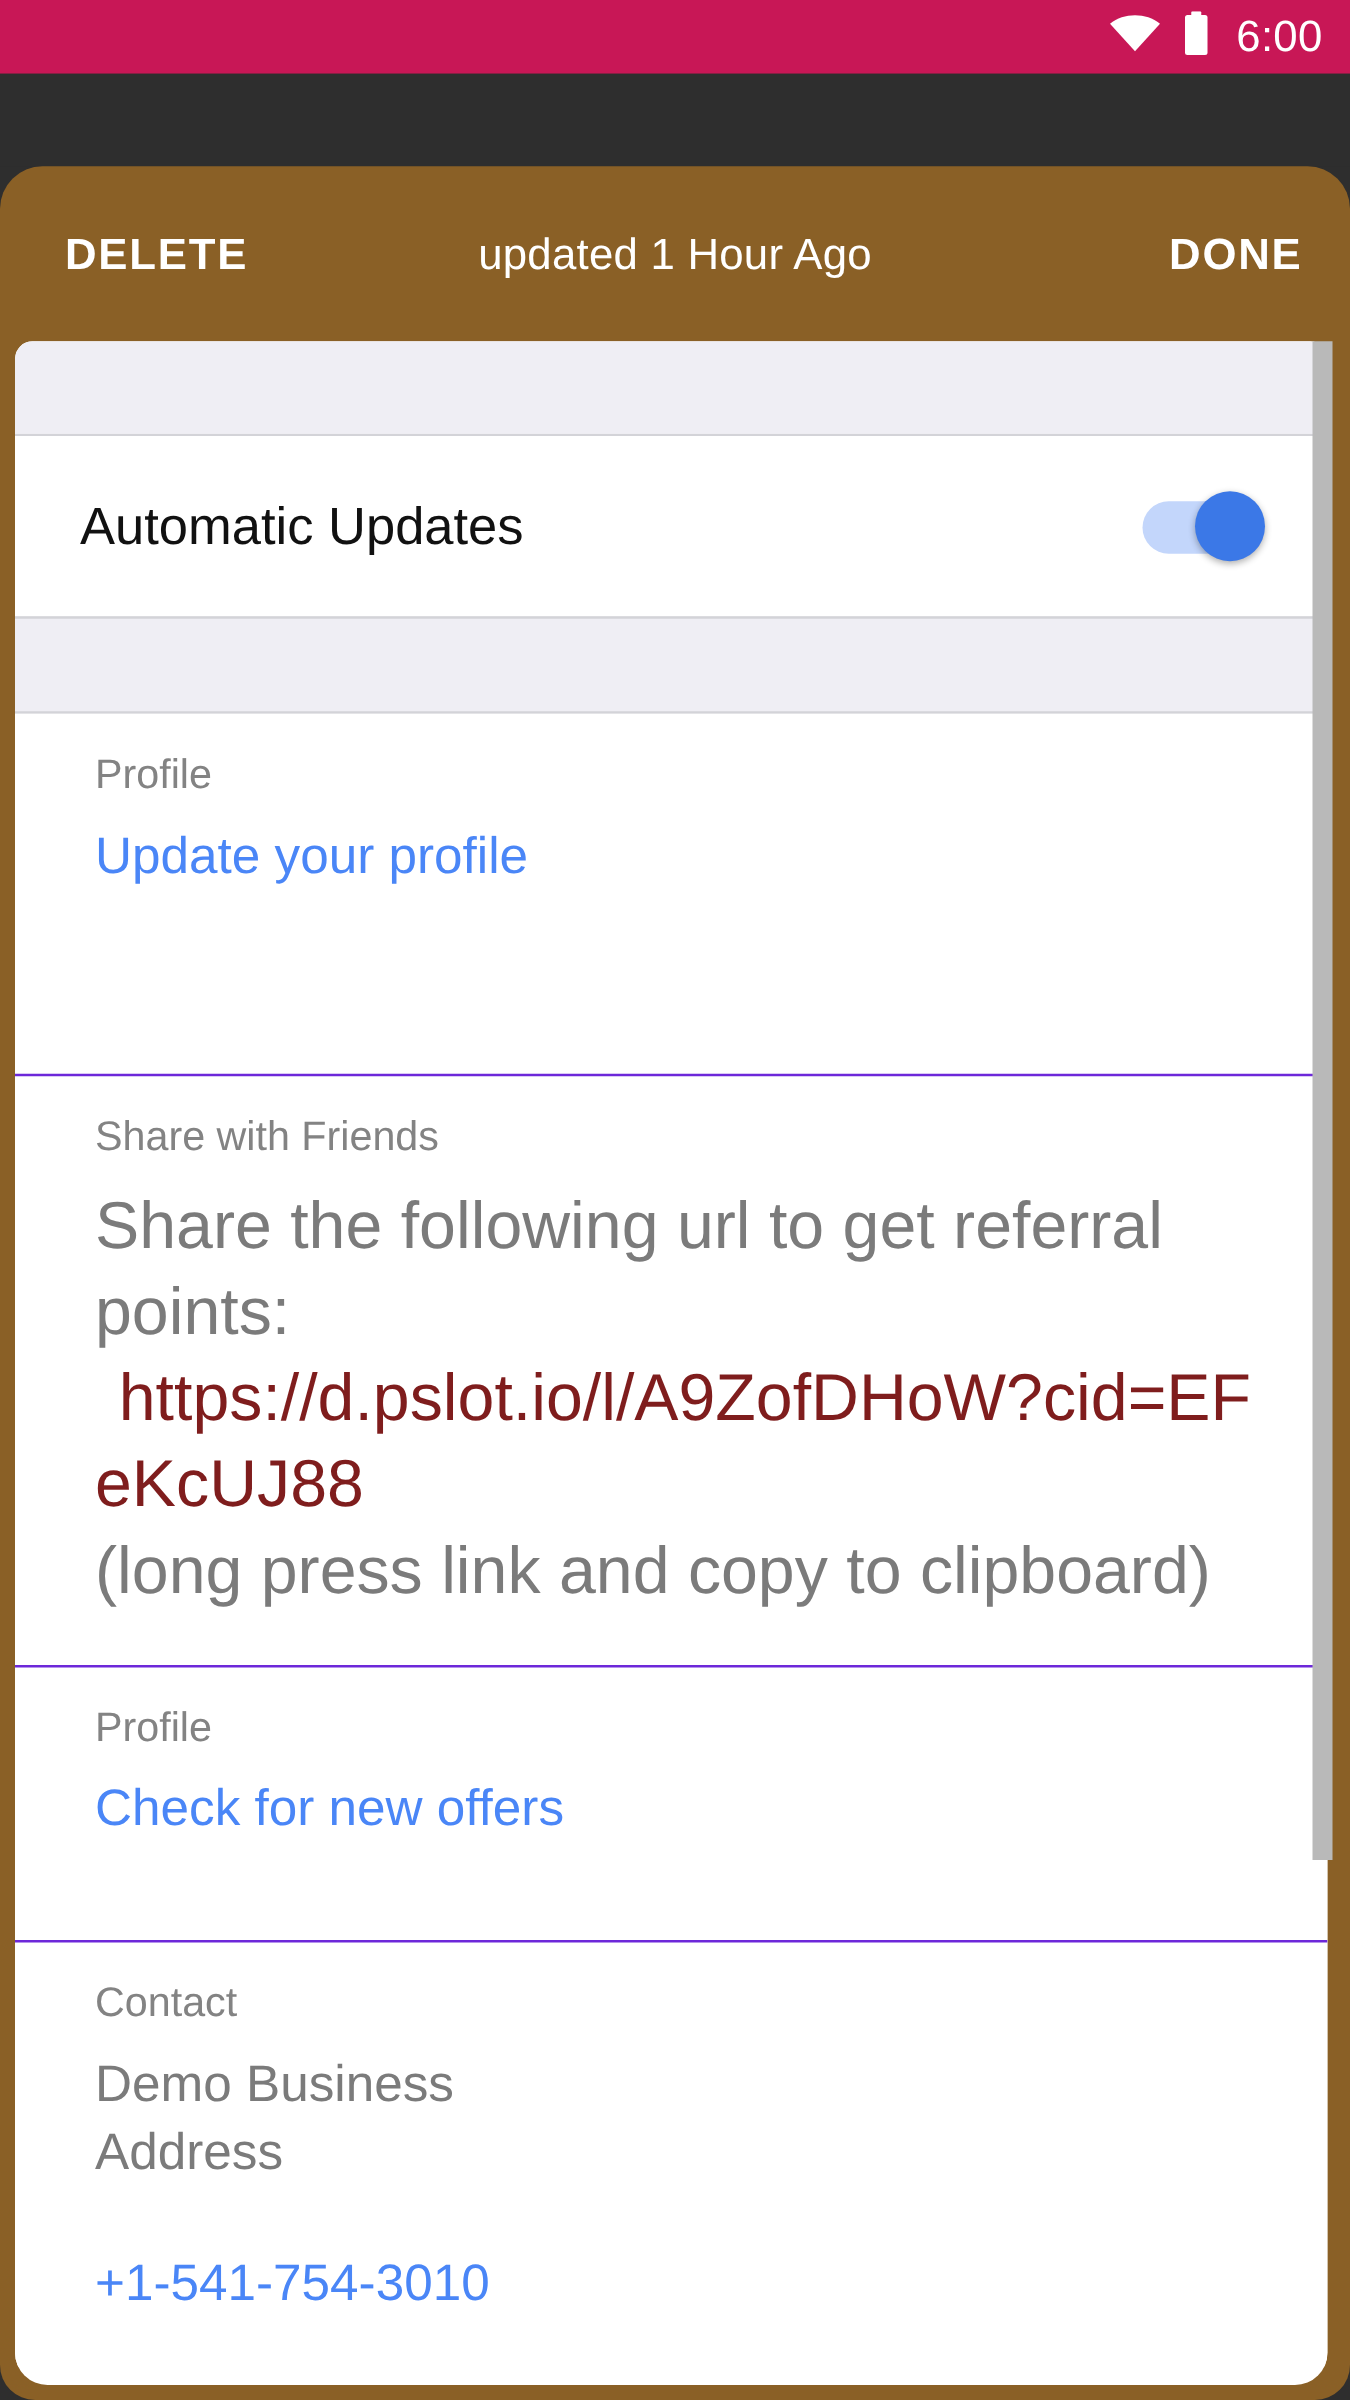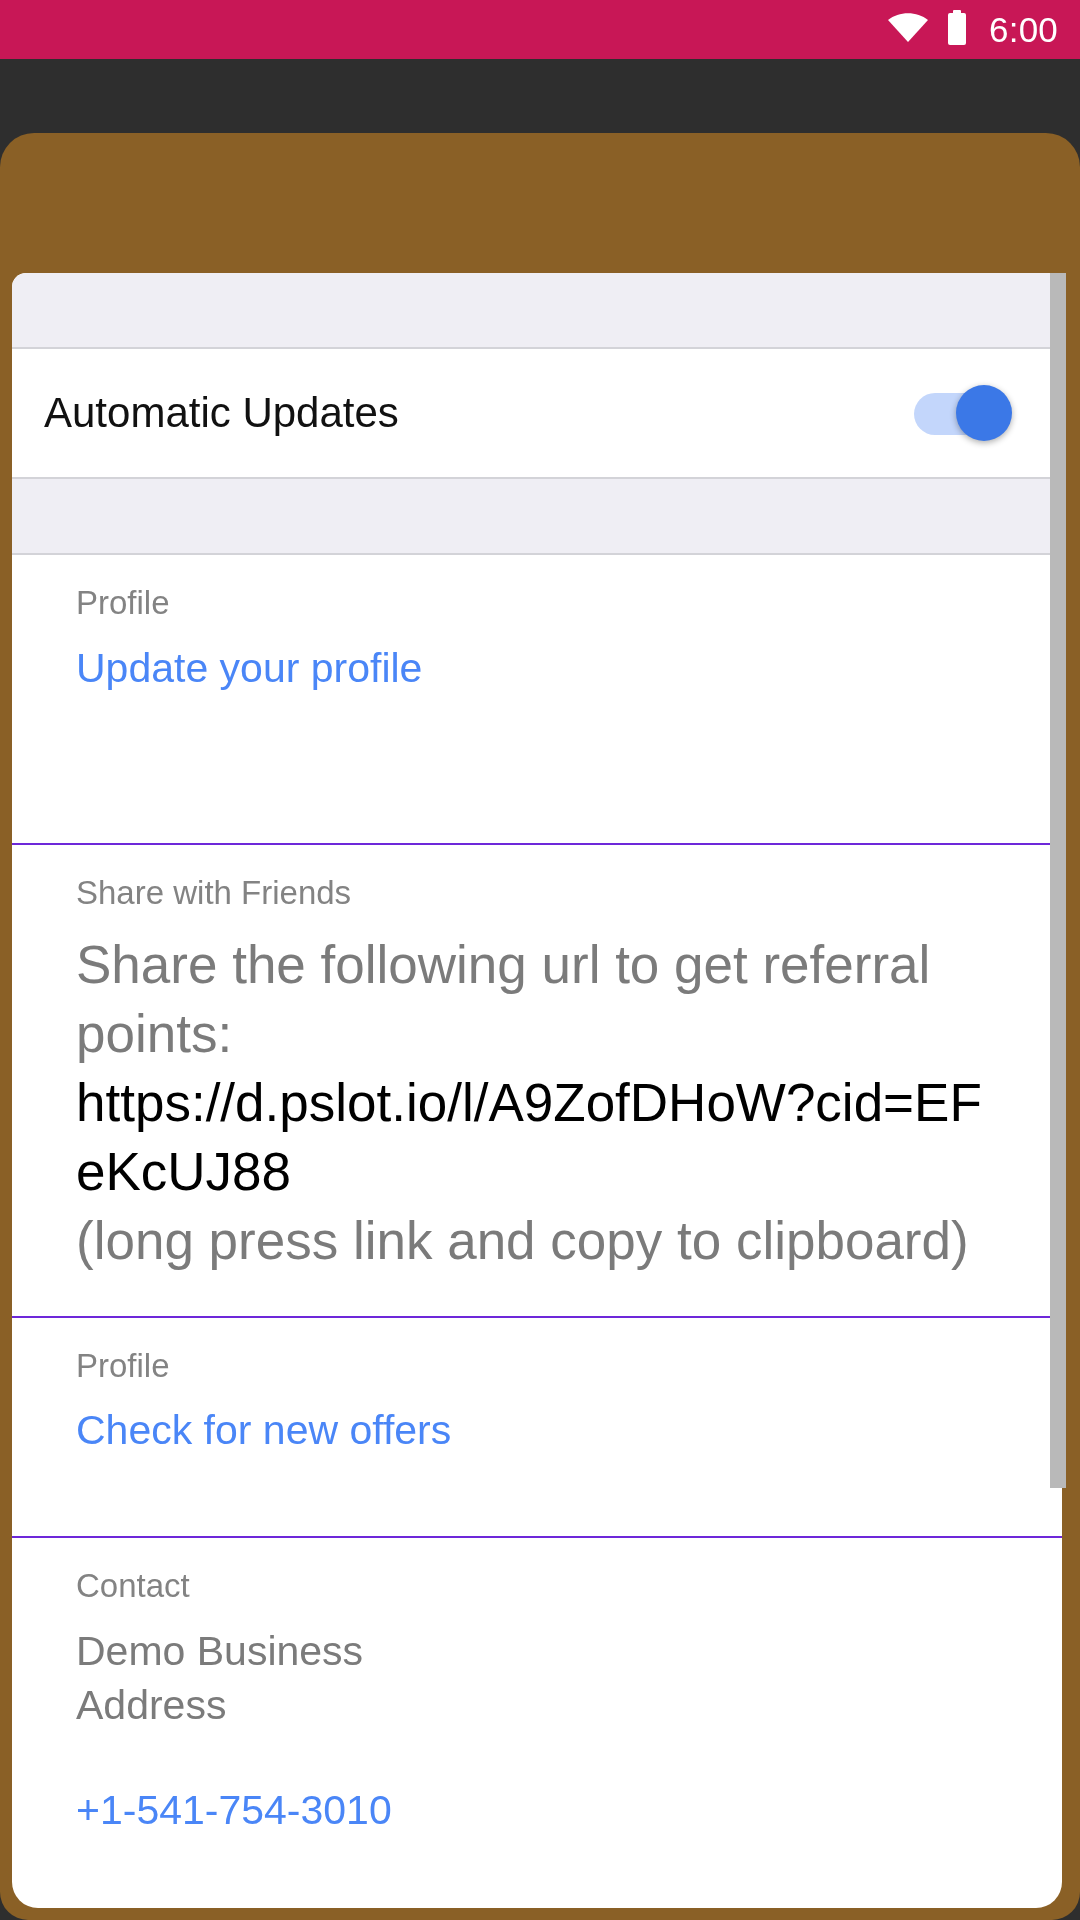--- a/index.html
+++ b/index.html
@@ -122,26 +122,26 @@
     height: 76px;
     border-radius: 14px 14px 0 0;
   }
   .spacer-band.mid {
     height: 78px;
     border-top: 2px solid #d3d3d8;
   }
 
   
   .toggle-row {
-    height: 128px;
+    height: 144px;
     display: flex;
     align-items: center;
     justify-content: space-between;
     box-sizing: border-box;
-    padding: 0 52px 0 32px;
+    padding: 0 52px 0 52px;
     background: #ffffff;
   }
   .toggle-label {
     font-size: 42px;
     color: #111111;
     font-weight: 400;
     line-height: 1;
   }
   .switch {
     position: relative;
@@ -203,23 +203,24 @@
   .offers-section { padding-bottom: 78px; }
   .contact-section { padding-bottom: 40px; }
   .contact-gap { height: 52px; }
 
   .share-body {
     font-size: 53px;
     line-height: 1.30;
     color: #7b7b7b;
   }
   .share-url {
-    color: #000000;
+    color: #7f1d1d;
     cursor: pointer;
     word-break: break-all;
+    margin-left: 19px;
   }
 
   
   .scrollbar-track {
     position: absolute;
     top: 140px;
     right: 14px;
     width: 16px;
     height: 1635px;
     pointer-events: none;
@@ -251,20 +252,26 @@
       </svg>
     </span>
     <span class="status-time">6:00</span>
   </div>
 </div>
 
 <div class="dark-band"></div>
 
 <div class="dialog-card">
 
+  <div class="dialog-header">
+    <button class="header-btn">DELETE</button>
+    <div class="header-spacer"></div>
+    <div class="header-title">updated 1 Hour Ago</div>
+    <button class="header-btn">DONE</button>
+  </div>
 
   <div class="content-area">
 
     <div class="spacer-band top"></div>
 
     <div class="toggle-row">
       <span class="toggle-label">Automatic Updates</span>
       <span class="switch">
         <span class="switch-track"></span>
         <span class="switch-thumb"></span>

